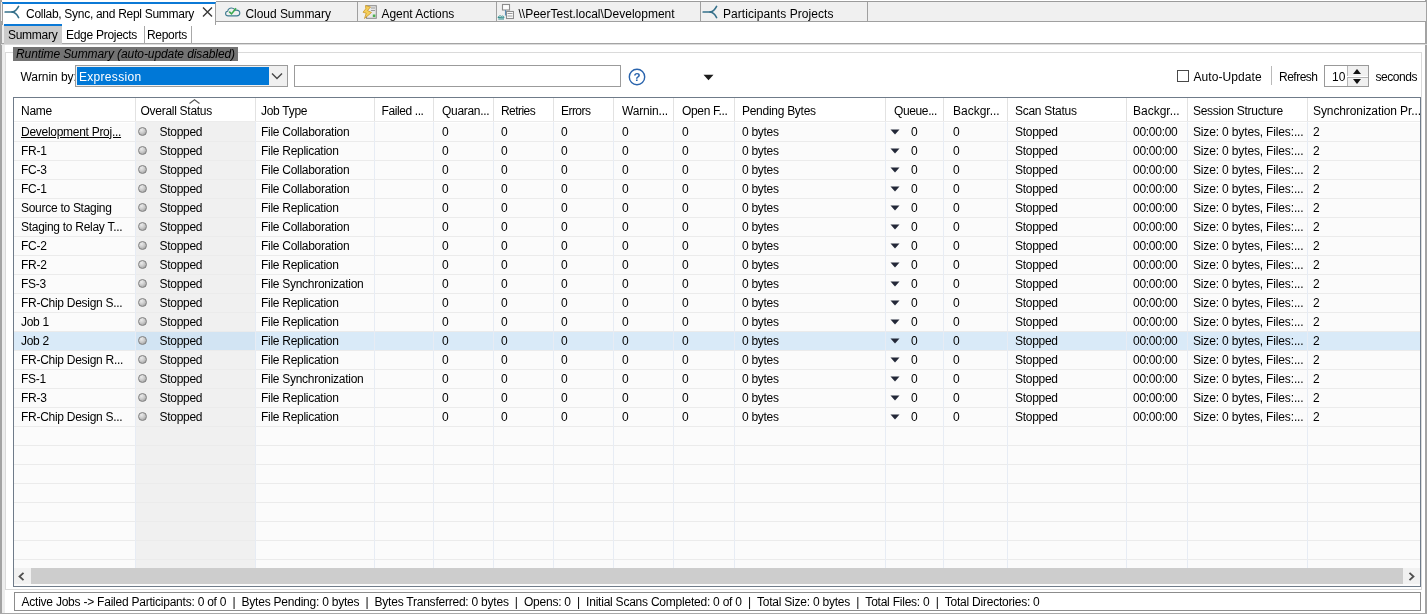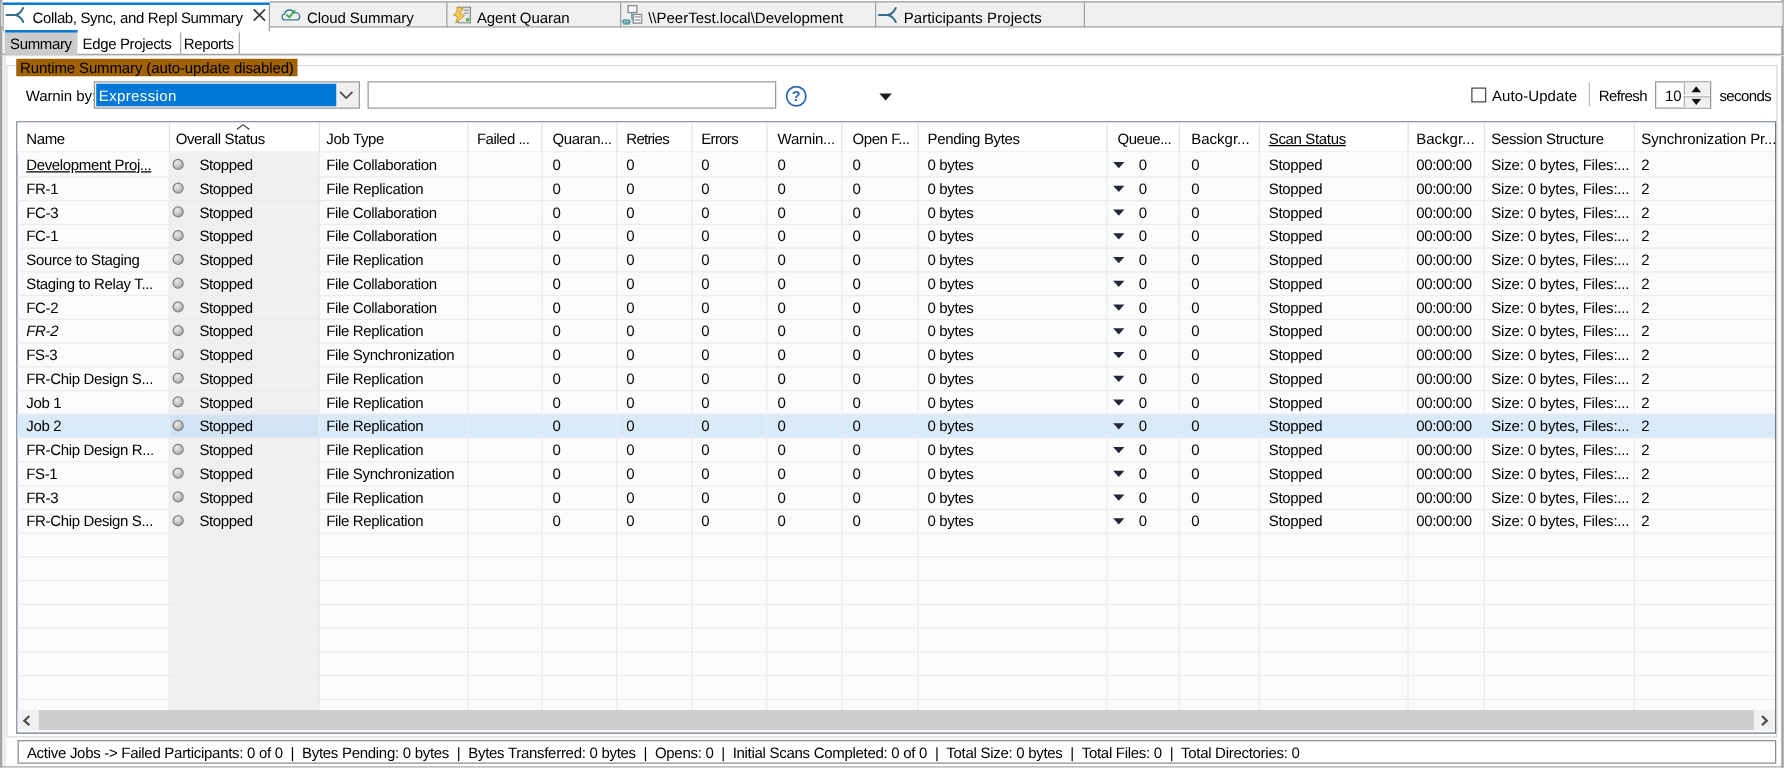--- a/index.html
+++ b/index.html
@@ -38,21 +38,21 @@
       <path d="M4.2 4.7 L6.5 6.9 L11 1.2" fill="none" stroke="#3aaa50" stroke-width="1.6"></path>
     </svg>
 <div class="txt" style="left:245.5px;top:6.5px;letter-spacing:-0.05px;">Cloud Summary</div>
 <svg class="abs" style="left:362px;top:5px" width="15" height="14" viewBox="0 0 15 14">
       <rect x="4.5" y="0.7" width="9.8" height="12.6" fill="#e8e8e8" stroke="#8a8a8a" stroke-width="1"></rect>
       <line x1="9" y1="3" x2="13" y2="3" stroke="#9a9a9a" stroke-width="1"></line>
       <line x1="9" y1="5.5" x2="13" y2="5.5" stroke="#9a9a9a" stroke-width="1"></line>
       <rect x="10.8" y="9.5" width="2.6" height="2.6" fill="#4caf50"></rect>
       <path d="M3.5 0.5 L8.5 2 L5.5 5.5 L9.5 7.5 L2.5 13.5 L4.2 8.2 L1 7.2 L3.8 3.8 Z" fill="#f5cf5a" stroke="#c9972b" stroke-width="0.8"></path>
     </svg>
-<div class="txt" style="left:381.5px;top:6.5px;letter-spacing:-0.05px;">Agent Quaran</div>
+<div class="txt" style="left:381.5px;top:6.5px;letter-spacing:-0.05px;">Agent Actions</div>
 <svg class="abs" style="left:497px;top:3px" width="17" height="17" viewBox="0 0 17 17">
       <rect x="5.5" y="1.5" width="7" height="5.5" fill="#fdfdfd" stroke="#8d8d8d" stroke-width="1.1"></rect>
       <rect x="9.5" y="8.5" width="7" height="7" fill="#fdfdfd" stroke="#8d8d8d" stroke-width="1.1"></rect>
       <line x1="10.5" y1="10.5" x2="15.5" y2="10.5" stroke="#9a9a9a" stroke-width="1"></line>
       <line x1="10.5" y1="13" x2="15.5" y2="13" stroke="#9a9a9a" stroke-width="1"></line>
       <path d="M8.5 7 L8.5 12 L9.5 12" stroke="#5d8fb5" stroke-width="1.1" fill="none"></path>
       <path d="M1 14.5 C1.5 12.8, 3.5 12.5, 4.5 13.4 C5.8 12.6, 7.3 13.4, 6.9 14.8 Z" fill="#ffffff" stroke="#2e8b8b" stroke-width="1"></path>
       <path d="M1.3 16 L7 16" stroke="#2e8b8b" stroke-width="1"></path>
     </svg>
 <div class="txt" style="left:518.5px;top:6.5px;letter-spacing:0px;">\\PeerTest.local\Development</div>
@@ -64,21 +64,21 @@
 <div class="txt" style="left:723px;top:6.5px;letter-spacing:0.05px;">Participants Projects</div>
 <div class="abs" style="left:1px;top:43.4px;width:1426px;height:1px;background:#a4a4a4;"></div>
 <div class="abs" style="left:1px;top:44.4px;width:1426px;height:1px;background:#dcdcdc;"></div>
 <div class="abs" style="left:3.5px;top:23.5px;width:58.5px;height:20px;background:#cbcbcb;border-top:2.5px solid #0b79d6;"></div>
 <div class="txt" style="left:8px;top:27.5px;">Summary</div>
 <div class="abs" style="left:143.5px;top:26px;width:1px;height:17.5px;background:#a8a8a8;"></div>
 <div class="txt" style="left:66px;top:27.5px;">Edge Projects</div>
 <div class="abs" style="left:190.5px;top:26px;width:1px;height:17.5px;background:#a8a8a8;"></div>
 <div class="txt" style="left:147px;top:27.5px;letter-spacing:-0.3px;">Reports</div>
 <div class="abs" style="left:4.5px;top:52px;width:1417.5px;height:538px;border:1px solid #dadada;"></div>
-<div class="txt" style="left:13px;top:46.5px;letter-spacing:-0.1px;background:#a16207;padding:0 3px;">Runtime Summary (auto-update disabled)</div>
+<div class="txt" style="left:13px;top:46.5px;letter-spacing:-0.1px;background:#737373;padding:0 3px;font-style:italic;">Runtime Summary (auto-update disabled)</div>
 <div class="txt" style="left:20.5px;top:69.5px;letter-spacing:-0.06px;">Warnin by:</div>
 <div class="abs" style="left:74.5px;top:65px;width:213px;height:22px;border:1px solid #9b9b9b;background:#f0f0f0;"></div>
 <div class="abs" style="left:76.5px;top:67px;width:192px;height:18px;background:#0078d7;"></div>
 <div class="txt" style="left:79px;top:69.5px;letter-spacing:0.3px;color:#fff;">Expression</div>
 <svg class="abs" style="left:271px;top:72px" width="12" height="8" viewBox="0 0 12 8">
       <path d="M1 1.5 L6 6.5 L11 1.5" stroke="#474747" stroke-width="1.4" fill="none"></path>
     </svg>
 <div class="abs" style="left:294px;top:65px;width:327px;height:22px;border:1px solid #9b9b9b;background:#fff;"></div>
 <svg class="abs" style="left:628px;top:67.5px" width="18" height="18" viewBox="0 0 18 18">
       <circle cx="9" cy="9" r="7.7" fill="none" stroke="#2a64ad" stroke-width="1.4"></circle>
@@ -167,21 +167,21 @@
 <div class="txt" style="left:261px;top:104px;">Job Type</div>
 <div class="txt" style="left:381.5px;top:104px;letter-spacing:-0.4px;">Failed ...</div>
 <div class="txt" style="left:442px;top:104px;letter-spacing:-0.3px;">Quaran...</div>
 <div class="txt" style="left:501px;top:104px;letter-spacing:-0.55px;">Retries</div>
 <div class="txt" style="left:561px;top:104px;letter-spacing:-0.55px;">Errors</div>
 <div class="txt" style="left:622px;top:104px;letter-spacing:-0.18px;">Warnin...</div>
 <div class="txt" style="left:682px;top:104px;letter-spacing:-0.35px;">Open F...</div>
 <div class="txt" style="left:742px;top:104px;">Pending Bytes</div>
 <div class="txt" style="left:894px;top:104px;letter-spacing:-0.38px;">Queue...</div>
 <div class="txt" style="left:953px;top:104px;letter-spacing:0px;">Backgr...</div>
-<div class="txt" style="left:1015px;top:104px;text-decoration:underline;">Scan Status</div>
+<div class="txt" style="left:1015px;top:104px;">Scan Status</div>
 <div class="txt" style="left:1133px;top:104px;letter-spacing:0px;">Backgr...</div>
 <div class="txt" style="left:1193px;top:104px;">Session Structure</div>
 <div class="txt" style="left:1313px;top:104px;letter-spacing:-0.1px;">Synchronization Pr...</div>
 <svg class="abs" style="left:189px;top:99px" width="11" height="5" viewBox="0 0 11 5">
       <path d="M0.5 4.5 L5.5 0.8 L10.5 4.5" stroke="#555" stroke-width="1.1" fill="none"></path>
     </svg>
 <div class="txt" style="left:21px;top:124.8px;text-decoration:underline;">Development Proj...</div>
 <div class="ball" style="left:138px;top:126.5px;"></div>
 <div class="txt" style="left:159.5px;top:124.8px;">Stopped</div>
 <div class="txt" style="left:261px;top:124.8px;">File Collaboration</div>
@@ -307,21 +307,21 @@
 <div class="txt" style="left:742px;top:238.8px;">0 bytes</div>
 <svg class="abs" style="left:890px;top:243px" width="10" height="6" viewBox="0 0 10 6">
       <path d="M0.5 0.5 L9.5 0.5 L5 5.5 Z" fill="#232838"></path>
     </svg>
 <div class="txt" style="left:911px;top:238.8px;">0</div>
 <div class="txt" style="left:953px;top:238.8px;">0</div>
 <div class="txt" style="left:1015px;top:238.8px;">Stopped</div>
 <div class="txt" style="left:1133px;top:238.8px;">00:00:00</div>
 <div class="txt" style="left:1193px;top:238.8px;letter-spacing:-0.15px;">Size: 0 bytes, Files:...</div>
 <div class="txt" style="left:1313px;top:238.8px;">2</div>
-<div class="txt" style="left:21px;top:257.8px;font-style:italic;">FR-2</div>
+<div class="txt" style="left:21px;top:257.8px;">FR-2</div>
 <div class="ball" style="left:138px;top:259.5px;"></div>
 <div class="txt" style="left:159.5px;top:257.8px;">Stopped</div>
 <div class="txt" style="left:261px;top:257.8px;">File Replication</div>
 <div class="txt" style="left:442px;top:257.8px;">0</div>
 <div class="txt" style="left:501px;top:257.8px;">0</div>
 <div class="txt" style="left:561px;top:257.8px;">0</div>
 <div class="txt" style="left:622px;top:257.8px;">0</div>
 <div class="txt" style="left:682px;top:257.8px;">0</div>
 <div class="txt" style="left:742px;top:257.8px;">0 bytes</div>
 <svg class="abs" style="left:890px;top:262px" width="10" height="6" viewBox="0 0 10 6">

